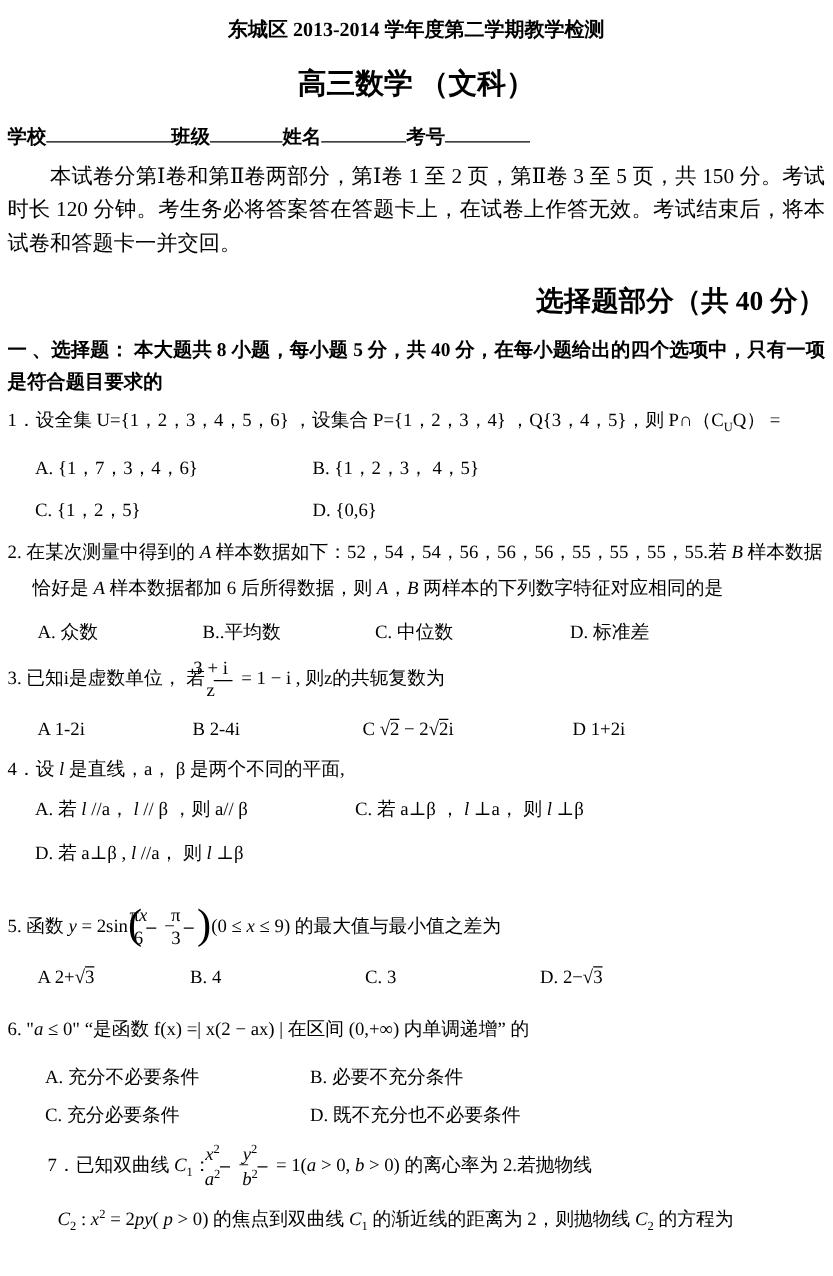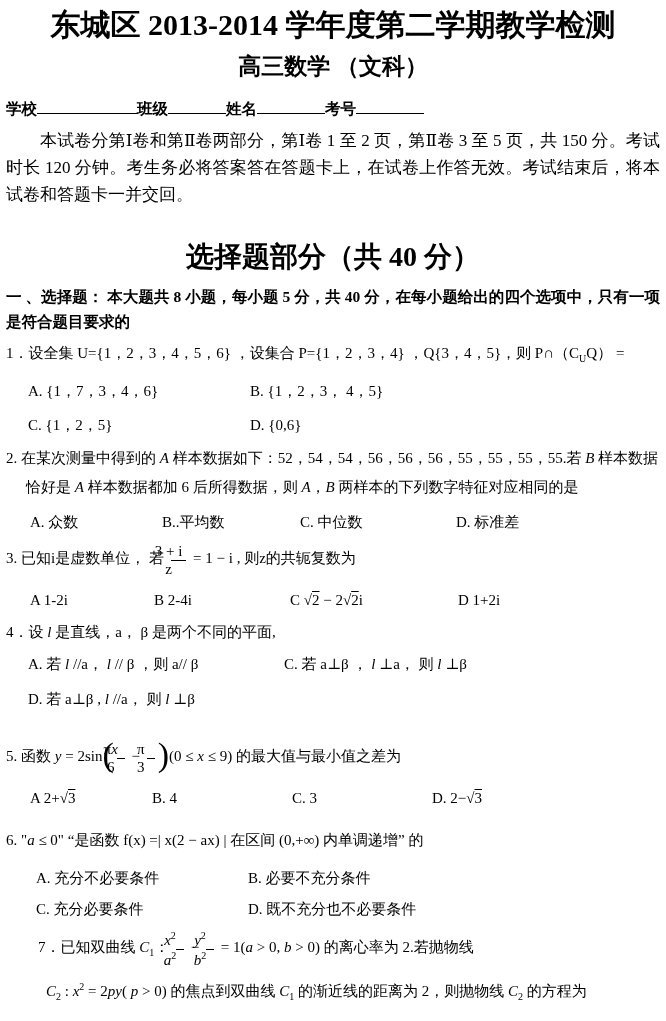--- a/index.html
+++ b/index.html
@@ -1,28 +1,28 @@
 <!DOCTYPE html>
 <html><head>
 <meta charset="utf-8">
 <style>
   html,body { margin:0; padding:0; background:#ffffff; }
   .page {
     position:relative; width:666px; height:1021px; box-sizing:border-box;
     padding:8px 6px 0 6px; overflow:hidden; background:#fff; color:#000;
     font-family:"Liberation Serif","DejaVu Serif",serif; font-size:15px;
   }
-  .title1 { font-size:30px; font-weight:bold; text-align:center; line-height:30px; margin-top:2px; }
+  .title1 { font-size:16px; font-weight:bold; text-align:center; line-height:30px; margin-top:2px; }
   .title2 { font-size:23px; font-weight:bold; text-align:center; line-height:30px; margin-top:12px; }
   .info-row { margin-top:16px; font-weight:bold; font-size:15.5px; white-space:nowrap; }
   .ilabel { display:inline-block; }
   .blank { display:inline-block; border-bottom:1.6px solid #000; height:15px; vertical-align:baseline; }
   .w-school { width:100px; } .w-class { width:58px; } .w-name { width:68px; } .w-exam { width:68px; }
   .intro { margin-top:7px; line-height:27px; text-indent:2em; text-align:justify; font-size:17px; }
-  .section-title { margin-top:34px; font-size:28px; font-weight:bold; text-align:center; line-height:30px; }
+  .section-title { margin-top:18px; font-size:22px; font-weight:bold; text-align:right; line-height:30px; }
   .instruction { margin-top:12px; font-weight:bold; line-height:25px; font-size:15.5px; text-align:justify; }
   .q { margin-top:6px; }
   .stem { line-height:26px; padding-left:20px; text-indent:-20px; }
   .opts { margin-top:6px; }
   .opt { line-height:26px; white-space:nowrap; }
   .grid2 { display:grid; row-gap:8px; padding-left:22px; }
   .g1 { grid-template-columns:222px 1fr; }
   .gq4 { grid-template-columns:256px 1fr; row-gap:9px; }
   .gq6 { grid-template-columns:212px 1fr; row-gap:5px; padding-left:30px; }
   .grid4 { display:grid; padding-left:24px; }

